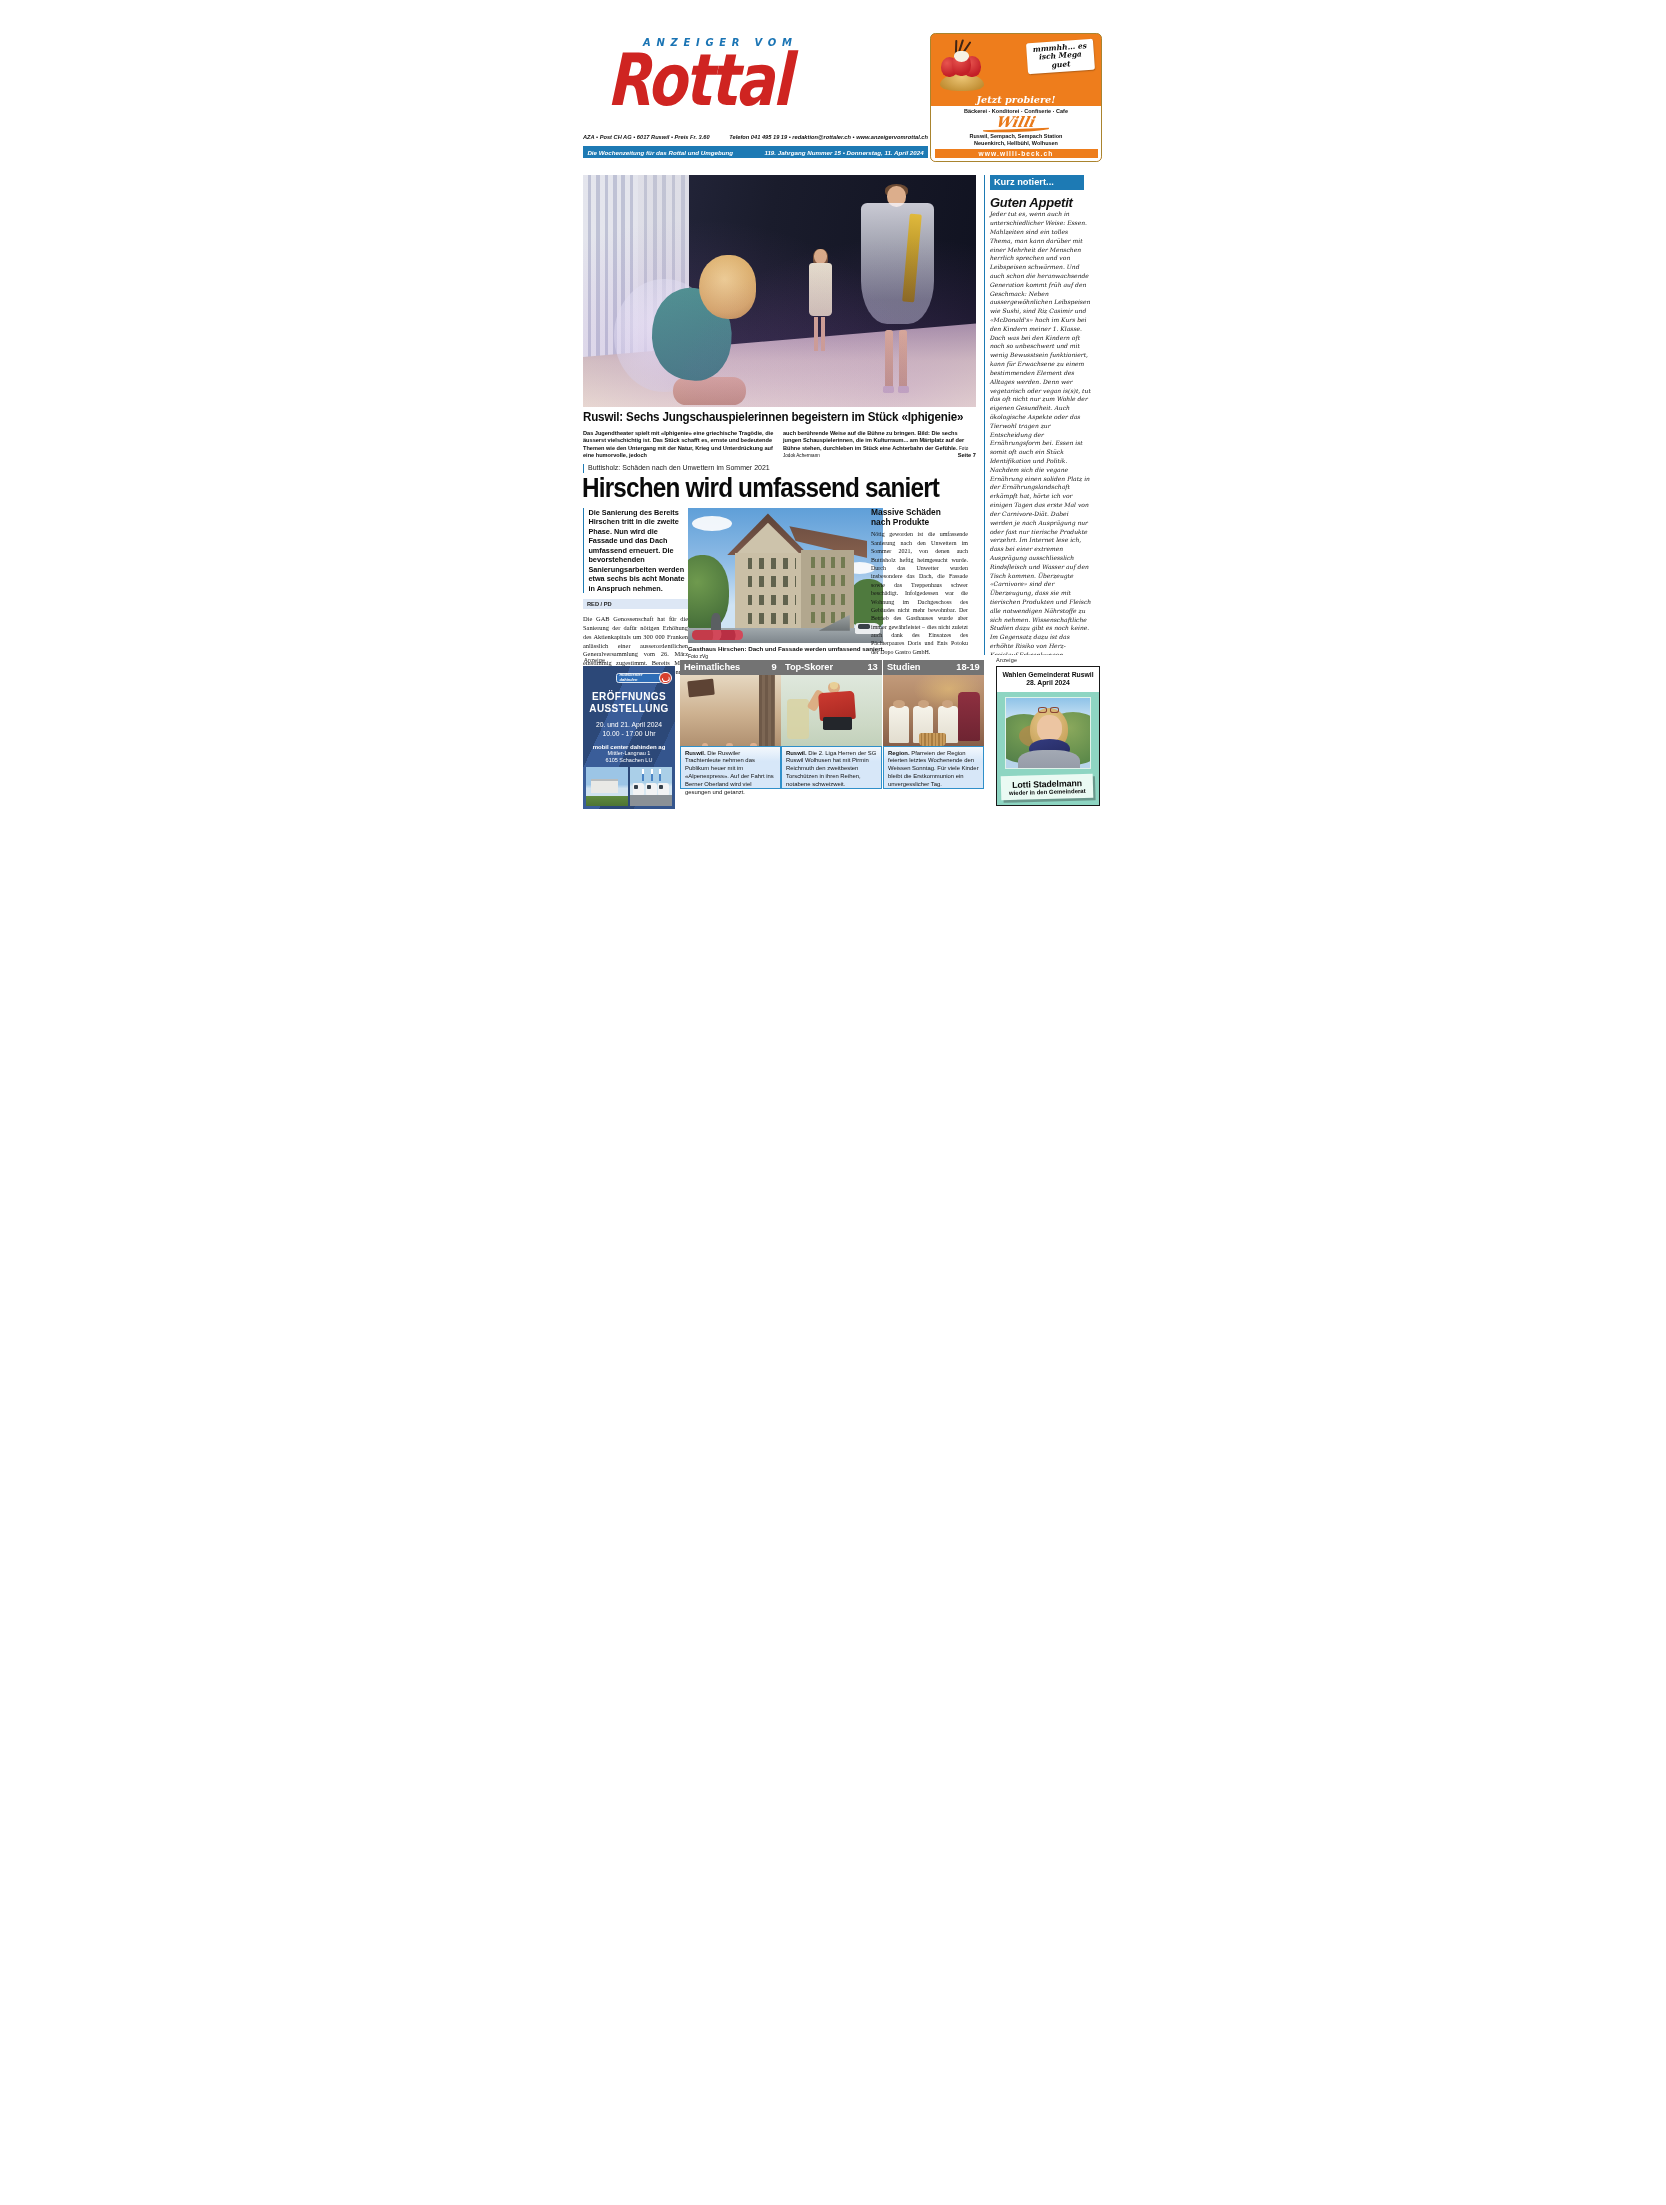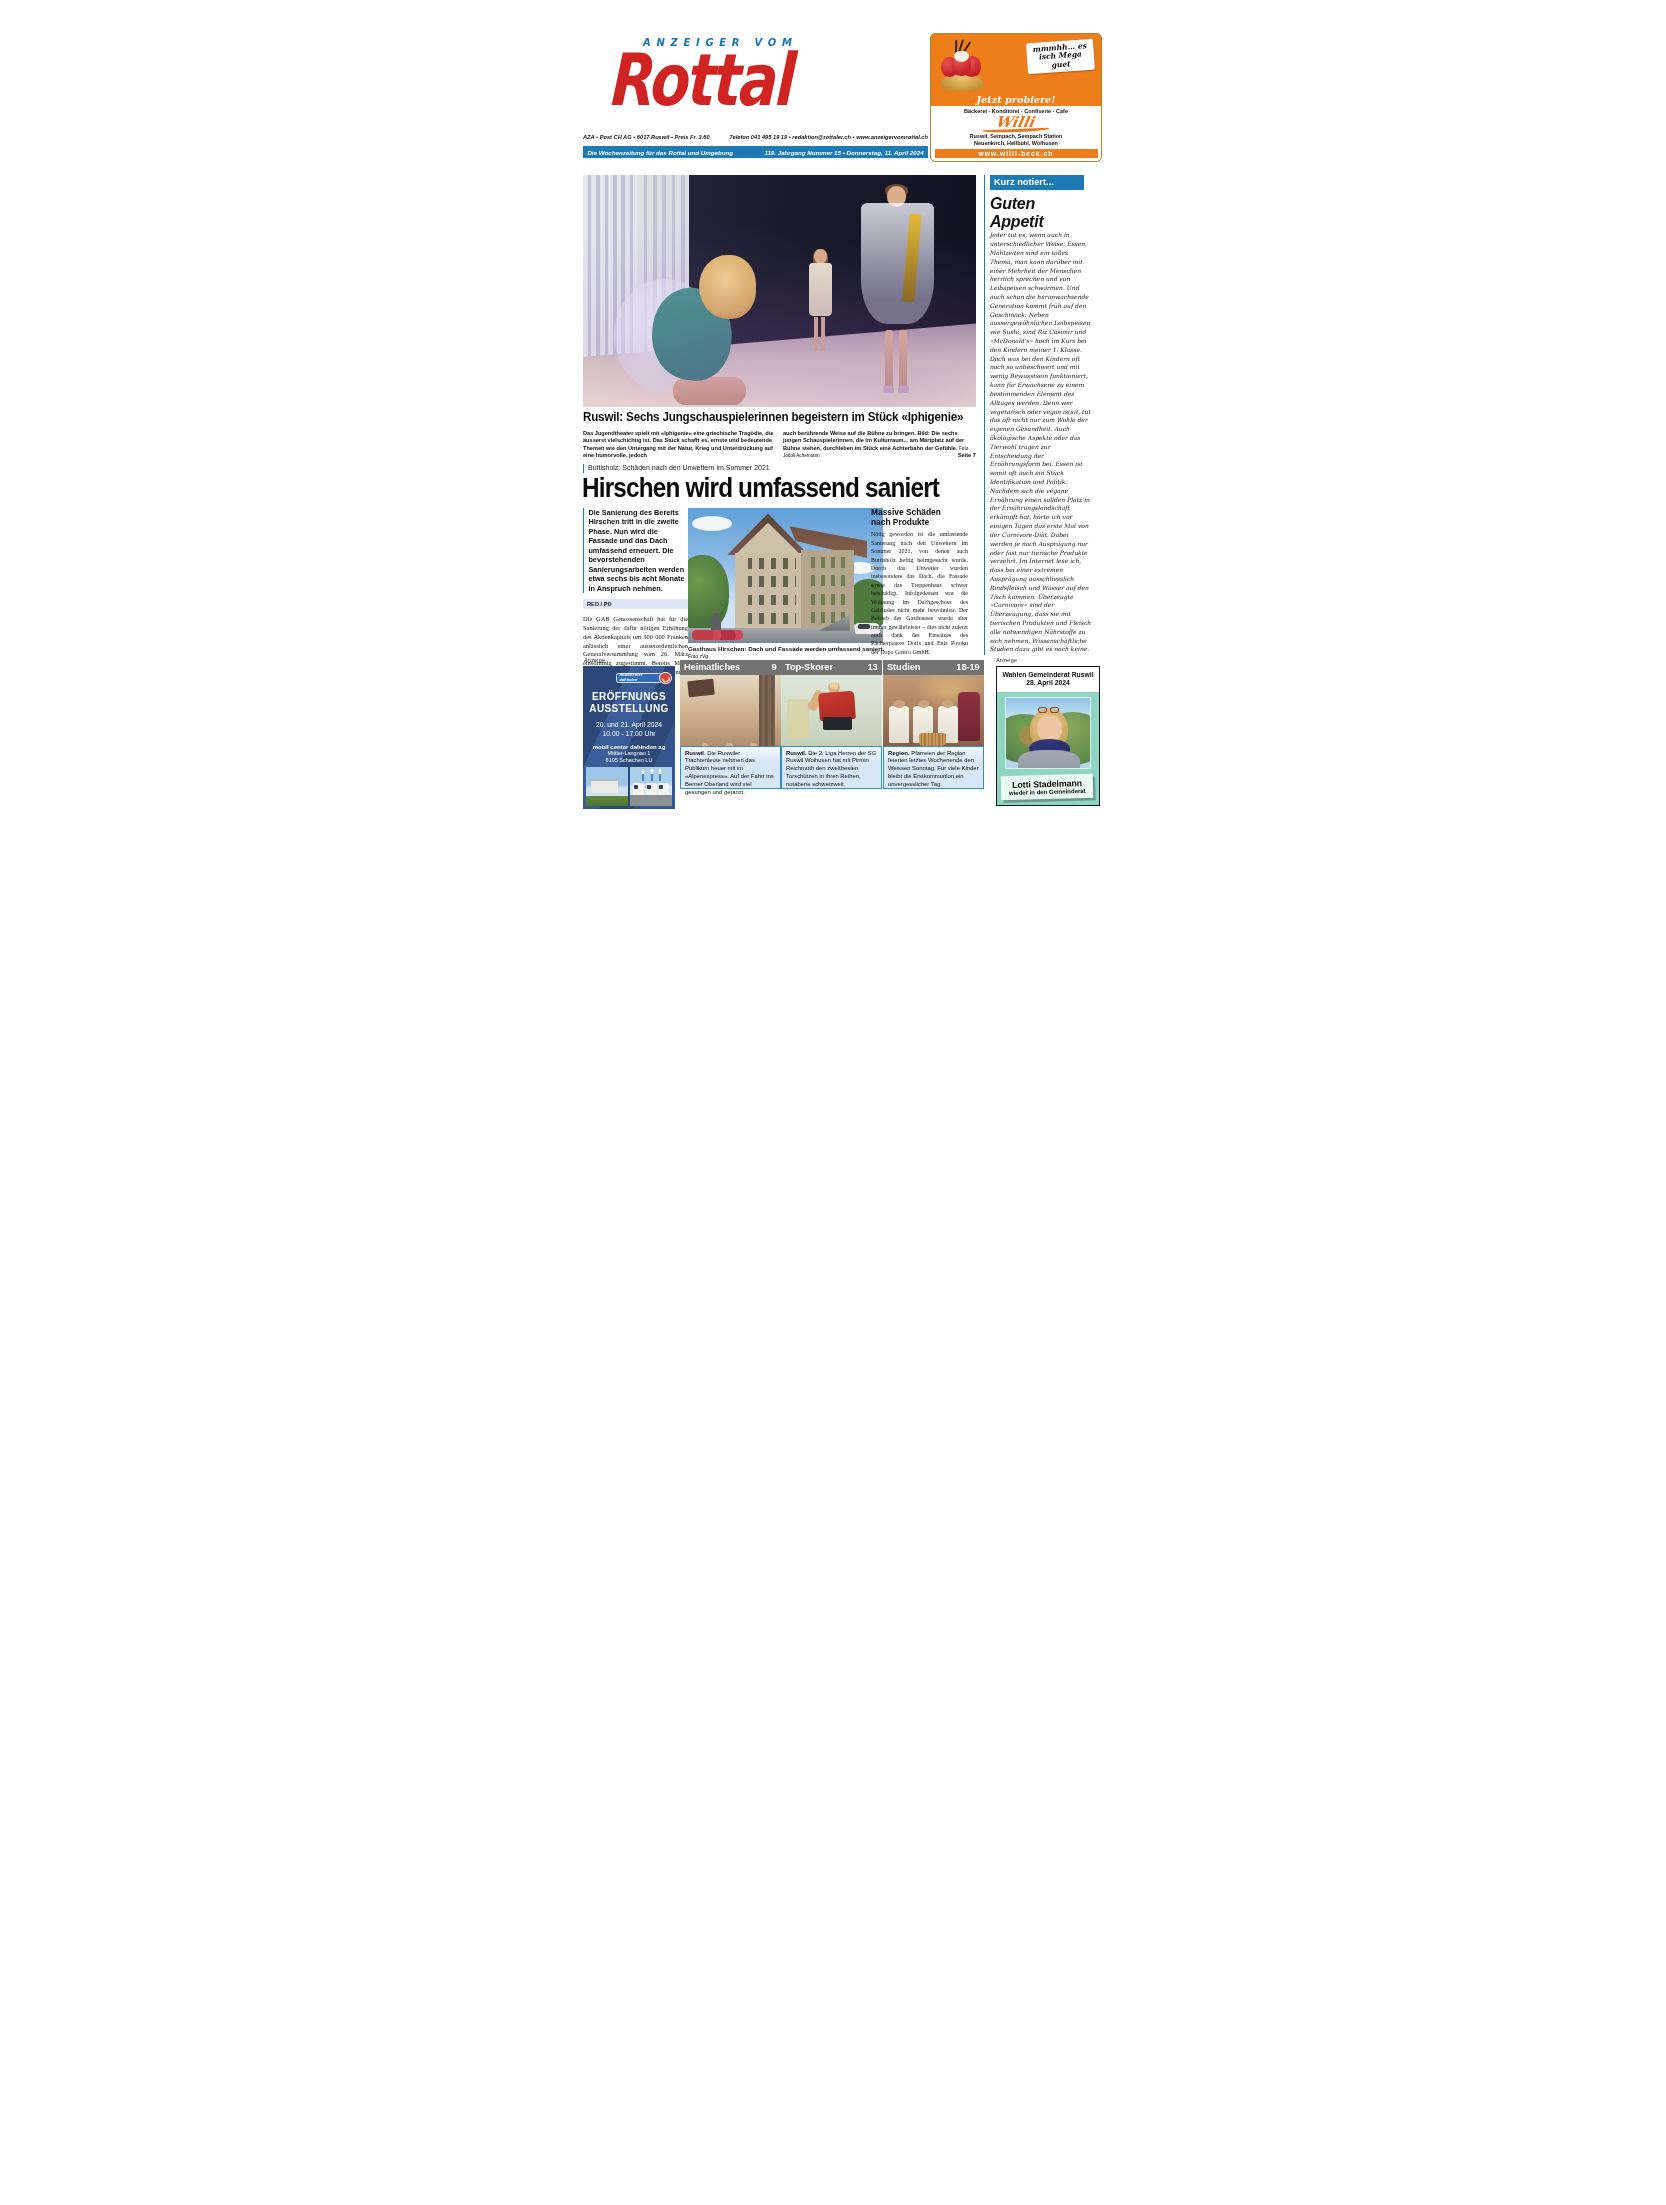--- a/index.html
+++ b/index.html
@@ -57,21 +57,21 @@
   .main-headline{position:absolute;left:28px;top:410px;width:445px;font-weight:700;font-size:13.2px;line-height:1.05;letter-spacing:-0.2px;color:#0d0d0d;transform:scaleX(.88);transform-origin:left top;white-space:nowrap;}
   .deck{position:absolute;left:28px;top:430px;width:393px;display:flex;gap:7px;font-weight:700;font-size:5.6px;line-height:1.34;color:#0d0d0d;}
   .deck-col{width:193px;}
   .deck-col.rel{position:relative;}
   .deck-credit{font-weight:400;font-size:4.6px;}
   .deck-page{position:absolute;right:0;bottom:0;font-weight:700;font-size:5.7px;}
 
   
   .kurz{position:absolute;left:429px;top:175px;width:108px;height:480px;border-left:1.3px solid #1d7ab4;padding-left:4.9px;overflow:hidden;}
   .kurz-header{width:94px;height:14.6px;background:#1d7ab4;color:#fff;font-weight:700;font-size:9.3px;line-height:14.6px;padding-left:4px;margin-bottom:5.7px;}
-  .kurz-title{font-style:italic;font-weight:700;font-size:16px;letter-spacing:-0.2px;}
+  .kurz-title{font-style:italic;font-weight:700;font-size:13px;letter-spacing:-0.2px;}
   .kurz-body{font-family:"DejaVu Serif",serif;font-style:italic;font-size:6px;line-height:1.47;color:#141414;}
 
   
   .kicker{position:absolute;left:28px;top:464px;font-size:7px;line-height:1.25;color:#1a1a1a;border-left:1.3px solid #1d7ab4;padding-left:4px;}
   .hirschen-headline{position:absolute;left:26.5px;top:475px;width:468px;font-weight:700;font-size:27px;line-height:1;letter-spacing:-0.9px;color:#0a0a0a;transform:scaleX(.9);transform-origin:left top;white-space:nowrap;}
   .lead{position:absolute;left:28px;top:508px;width:105px;}
   .lead-text{border-left:1.8px solid #1d7ab4;padding-left:4.4px;font-weight:700;font-size:7.3px;line-height:1.3;color:#0d0d0d;}
   .byline{margin-top:5.7px;background:#dde7f5;font-weight:700;font-size:5.7px;color:#222;padding:2.2px 4px;}
   .lead-body{margin-top:5.7px;font-family:"Liberation Serif",serif;font-size:6.4px;line-height:1.38;text-align:justify;color:#141414;}
 

